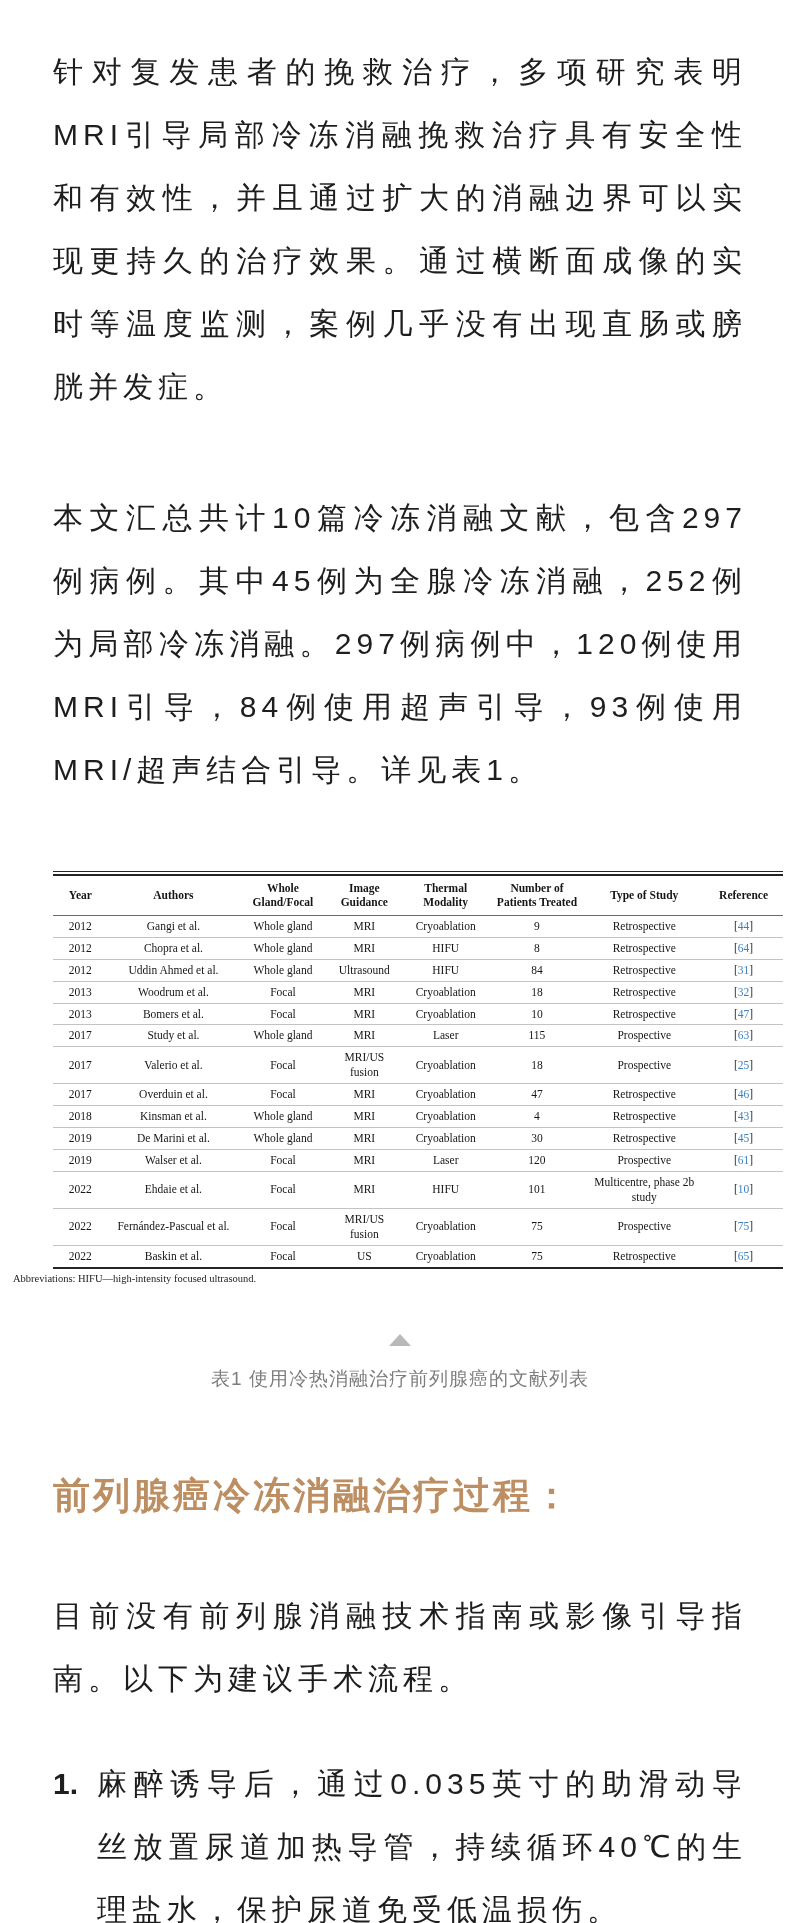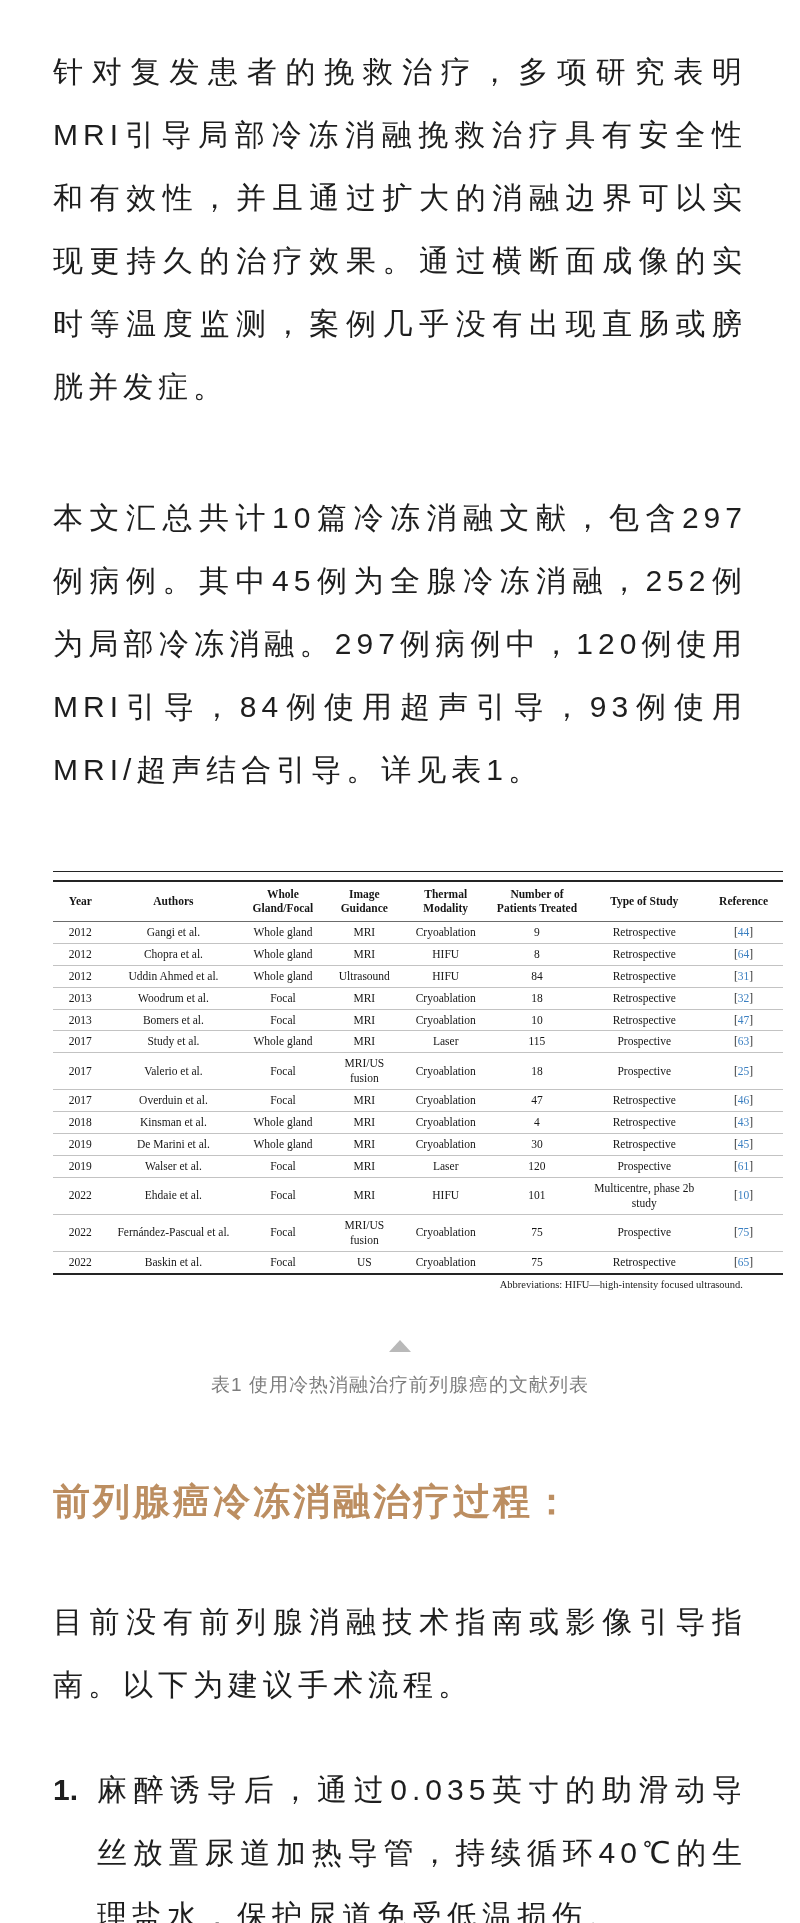--- a/index.html
+++ b/index.html
@@ -12,40 +12,40 @@
 
   p.body {
     font-size:30px; line-height:63px; letter-spacing:5px;
     text-align:justify; color:#1e1e1e; margin:0;
   }
   #p1 { padding-top:24px; }
   #p2 { margin-top:68px; }
 
   
   .table-fig { width:730px; margin:70px auto 0; }
-  .tablebox { border-top:1px solid #242424; padding-top:8px; }
+  .tablebox { border-top:1px solid #242424; padding-top:2px; }
   table.lit {
     width:100%; border-collapse:collapse; table-layout:fixed;
     font-family:"Liberation Serif", serif; font-size:11.5px; color:#161616;
     border-top:2px solid #242424; border-bottom:2px solid #242424;
   }
   table.lit th {
     font-weight:bold; padding:5px 2px; text-align:center; line-height:1.25;
     border-bottom:1px solid #6b6b6b; vertical-align:middle;
   }
   table.lit td {
     padding:3px 2px; text-align:center; line-height:1.3;
     border-top:1px solid #c3c3c3; vertical-align:middle; word-wrap:break-word;
   }
   table.lit tbody tr:first-child td { border-top:none; }
   .refnum { color:#3a7fc1; }
   .bracket { color:#2a2a2a; }
   .footnote {
     font-family:"Liberation Serif", serif; font-size:10.5px; color:#1c1c1c;
-    text-align:right; margin-top:4px; transform:translateX(-40px);
+    text-align:left; margin-top:4px; transform:translateX(-40px);
   }
 
   
   .collapse { width:24px; margin:48px auto 0; text-align:center; }
   .triangle {
     display:inline-block; width:0; height:0;
     border-left:11px solid transparent; border-right:11px solid transparent;
     border-bottom:12px solid #b9b9b9;
   }
   .caption {

